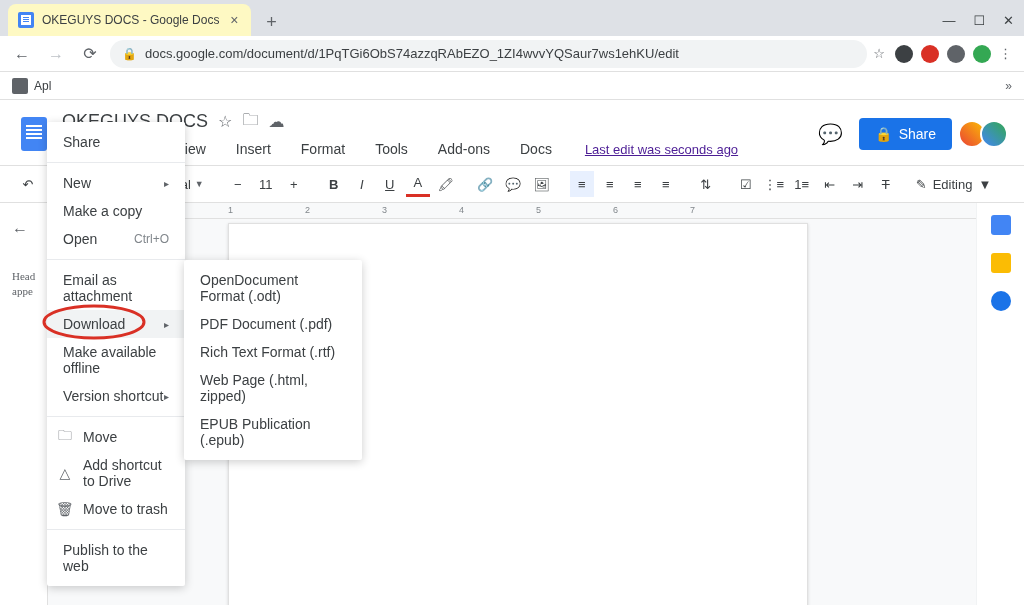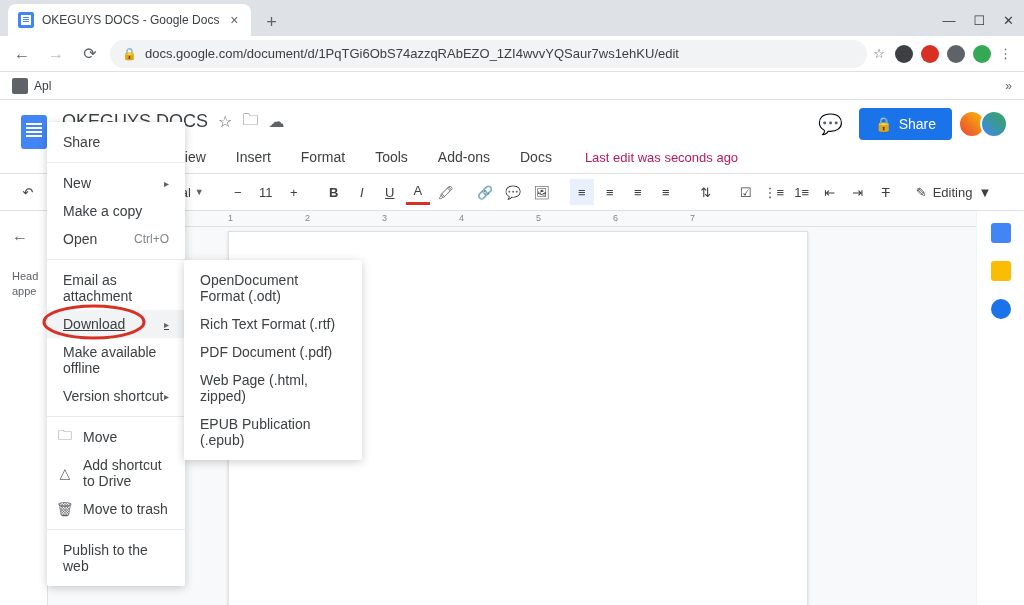--- a/index.html
+++ b/index.html
@@ -1,51 +1,51 @@
 <!DOCTYPE html>
 <html><head>
 <meta charset="utf-8">
 <style>
   * { box-sizing: border-box; margin: 0; padding: 0; font-family: Arial, sans-serif; }
   body { background: #fff; width: 1024px; height: 605px; overflow: hidden; font-size: 13px; color: #202124; }
 
   
   .browser-top { background: #dee1e6; height: 36px; display: flex; align-items: flex-end; }
-  .tab { background: #ffffff; height: 32px; margin-left: 8px; border-radius: 8px 8px 0 0; display: flex; align-items: center; padding: 0 10px; gap: 8px; min-width: 180px; }
+  .tab { background: #fef9c3; height: 32px; margin-left: 8px; border-radius: 8px 8px 0 0; display: flex; align-items: center; padding: 0 10px; gap: 8px; min-width: 180px; }
   .tab-icon { width: 16px; height: 16px; background: #4285f4; border-radius: 2px; position: relative; }
   .tab-icon::after { content: ''; position: absolute; top: 3px; left: 3px; right: 3px; bottom: 3px; background: #fff; }
   .tab-icon::before { content: ''; position: absolute; top: 5px; left: 5px; width: 6px; height: 1px; background: #4285f4; box-shadow: 0 2px 0 #4285f4, 0 4px 0 #4285f4; z-index: 1; }
   .tab-title { font-size: 12px; color: #3c4043; flex: 1; white-space: nowrap; overflow: hidden; }
   .tab-close { width: 14px; height: 14px; color: #5f6368; font-size: 14px; line-height: 14px; text-align: center; }
   .new-tab { width: 28px; height: 28px; margin-left: 6px; color: #5f6368; font-size: 18px; text-align: center; line-height: 28px; }
 
   .addr-bar { height: 36px; background: #fff; display: flex; align-items: center; padding: 0 8px; gap: 6px; border-bottom: 1px solid #e0e0e0; }
   .nav-btn { width: 28px; height: 28px; color: #5f6368; font-size: 16px; display: flex; align-items: center; justify-content: center; }
   .nav-btn.disabled { color: #bdc1c6; }
   .omnibox { flex: 1; height: 28px; background: #f1f3f4; border-radius: 14px; display: flex; align-items: center; padding: 0 12px; gap: 8px; font-size: 13px; color: #3c4043; }
   .lock { color: #5f6368; font-size: 12px; }
   .ext-icons { display: flex; gap: 8px; align-items: center; padding: 0 4px; }
   .ext-icon { width: 18px; height: 18px; border-radius: 50%; }
 
   .bookmarks { height: 28px; background: #fff; display: flex; align-items: center; padding: 0 12px; gap: 6px; border-bottom: 1px solid #e0e0e0; font-size: 12px; color: #3c4043; }
   .bm-icon { width: 16px; height: 16px; background: #5f6368; border-radius: 2px; }
 
   
-  .docs-hdr { display: flex; align-items: flex-start; padding: 8px 16px 0 16px; gap: 10px; }
+  .docs-hdr { display: flex; align-items: center; padding: 8px 16px 0 16px; gap: 10px; }
   .docs-logo { width: 36px; height: 48px; display: flex; align-items: center; justify-content: center; }
   .docs-logo-inner { width: 26px; height: 34px; background: #4285f4; border-radius: 3px; position: relative; }
   .docs-logo-inner::after { content: ''; position: absolute; top: 8px; left: 5px; right: 5px; height: 2px; background: #fff; box-shadow: 0 4px 0 #fff, 0 8px 0 #fff, 0 12px 0 #fff; }
   .title-area { flex: 1; }
   .title-row { display: flex; align-items: center; gap: 10px; }
   .doc-title { font-size: 18px; color: #3c4043; }
   .title-icon { color: #5f6368; font-size: 16px; }
-  .menu-row { display: flex; gap: 16px; margin-top: 12px; font-size: 14px; color: #3c4043; align-items: center; position: relative; }
+  .menu-row { display: flex; gap: 16px; margin-top: 4px; font-size: 14px; color: #3c4043; align-items: center; position: relative; }
   .menu-item { padding: 2px 7px; border-radius: 3px; cursor: pointer; }
   .menu-item.active { background: #e8eaed; }
-  .last-edit { color: #be185d; font-size: 13px; margin-left: 10px; }
+  .last-edit { color: #4c1d95; font-size: 13px; margin-left: 10px; text-decoration: underline; }
   .hdr-right { display: flex; align-items: center; gap: 12px; }
   .comment-btn { width: 32px; height: 32px; color: #5f6368; font-size: 20px; display: flex; align-items: center; justify-content: center; }
   .share-btn { background: #1a73e8; color: #fff; padding: 8px 16px; border-radius: 4px; font-size: 14px; display: flex; align-items: center; gap: 6px; }
   .avatar-stack { display: flex; }
   .avatar { width: 28px; height: 28px; border-radius: 50%; background: #e0e0e0; border: 2px solid #fff; margin-left: -6px; }
 
   
   .red-arrow { position: absolute; left: 30px; top: -4px; pointer-events: none; }
   .red-oval { position: absolute; pointer-events: none; }
 
@@ -55,21 +55,21 @@
   .tb-sep { width: 1px; height: 20px; background: #e0e0e0; margin: 0 4px; }
   .tb-select { display: flex; align-items: center; gap: 4px; padding: 0 6px; }
   .tb-select .caret { font-size: 9px; color: #5f6368; }
   .toolbar-spacer { flex: 1; }
   .editing { display: flex; align-items: center; gap: 6px; padding: 0 10px; }
 
   
   .main { display: flex; height: 465px; background: #f8f9fa; position: relative; }
   .outline-panel { width: 48px; background: #fff; border-right: 1px solid #e0e0e0; padding: 16px 12px; }
   .outline-back { color: #5f6368; font-size: 16px; }
-  .outline-text { font-size: 11px; color: #5f6368; margin-top: 24px; line-height: 1.4; }
+  .outline-text { font-size: 11px; color: #5f6368; margin-top: 32px; line-height: 1.4; font-family: Liberation Serif, serif; }
   .canvas { flex: 1; position: relative; overflow: hidden; }
   .ruler { height: 16px; background: #f8f9fa; border-bottom: 1px solid #e0e0e0; position: relative; font-size: 9px; color: #80868b; }
   .ruler-marks { position: absolute; left: 180px; top: 2px; display: flex; gap: 72px; }
   .page { position: absolute; left: 180px; top: 20px; width: 580px; height: 800px; background: #fff; box-shadow: 0 1px 3px rgba(0,0,0,0.15); border: 1px solid #e0e0e0; padding: 72px; }
   .cursor { width: 1px; height: 16px; background: #000; }
   .side-right { width: 48px; background: #fff; border-left: 1px solid #f1f3f4; display: flex; flex-direction: column; align-items: center; padding-top: 12px; gap: 18px; }
   .side-app { width: 20px; height: 20px; border-radius: 3px; }
 
   
   .dropdown { position: absolute; background: #fff; box-shadow: 0 2px 10px rgba(0,0,0,0.2); border-radius: 2px; padding: 6px 0; z-index: 100; font-size: 14px; color: #3c4043; }
@@ -267,21 +267,21 @@
       <span>Make a copy</span>
     </div>
   <div class="dd-item">
       <span>Open</span>
       <span class="dd-shortcut">Ctrl+O</span>
     </div>
   <div class="dd-sep"></div>
   <div class="dd-item">
       <span>Email as attachment</span>
     </div>
-  <div class="dd-item hover" style="position:relative;text-decoration:underline;">
+  <div class="dd-item hover" style="position:relative;">
     <span>Download</span>
       <span class="dd-arrow">▸</span>
     <svg class="red-oval" width="130" height="40" viewBox="0 0 130 40" style="left:-8px; top:-8px;">
       <ellipse cx="55" cy="20" rx="50" ry="16" stroke="#d93025" stroke-width="3" fill="none"></ellipse>
     </svg>
   </div>
   <div class="dd-item">
       <span>Make available offline</span>
     </div>
   <div class="dd-item">
@@ -306,24 +306,24 @@
       <span>Publish to the web</span>
     </div>
 
 </div>
 
 <div class="dropdown submenu">
   <div class="dd-item">
       <span>OpenDocument Format (.odt)</span>
     </div>
   <div class="dd-item">
+      <span>PDF Document (.pdf)</span>
+    </div>
+  <div class="dd-item">
       <span>Rich Text Format (.rtf)</span>
     </div>
   <div class="dd-item">
-      <span>PDF Document (.pdf)</span>
-    </div>
-  <div class="dd-item">
       <span>Web Page (.html, zipped)</span>
     </div>
   <div class="dd-item">
       <span>EPUB Publication (.epub)</span>
     </div>
 </div>
 
 </body></html>

